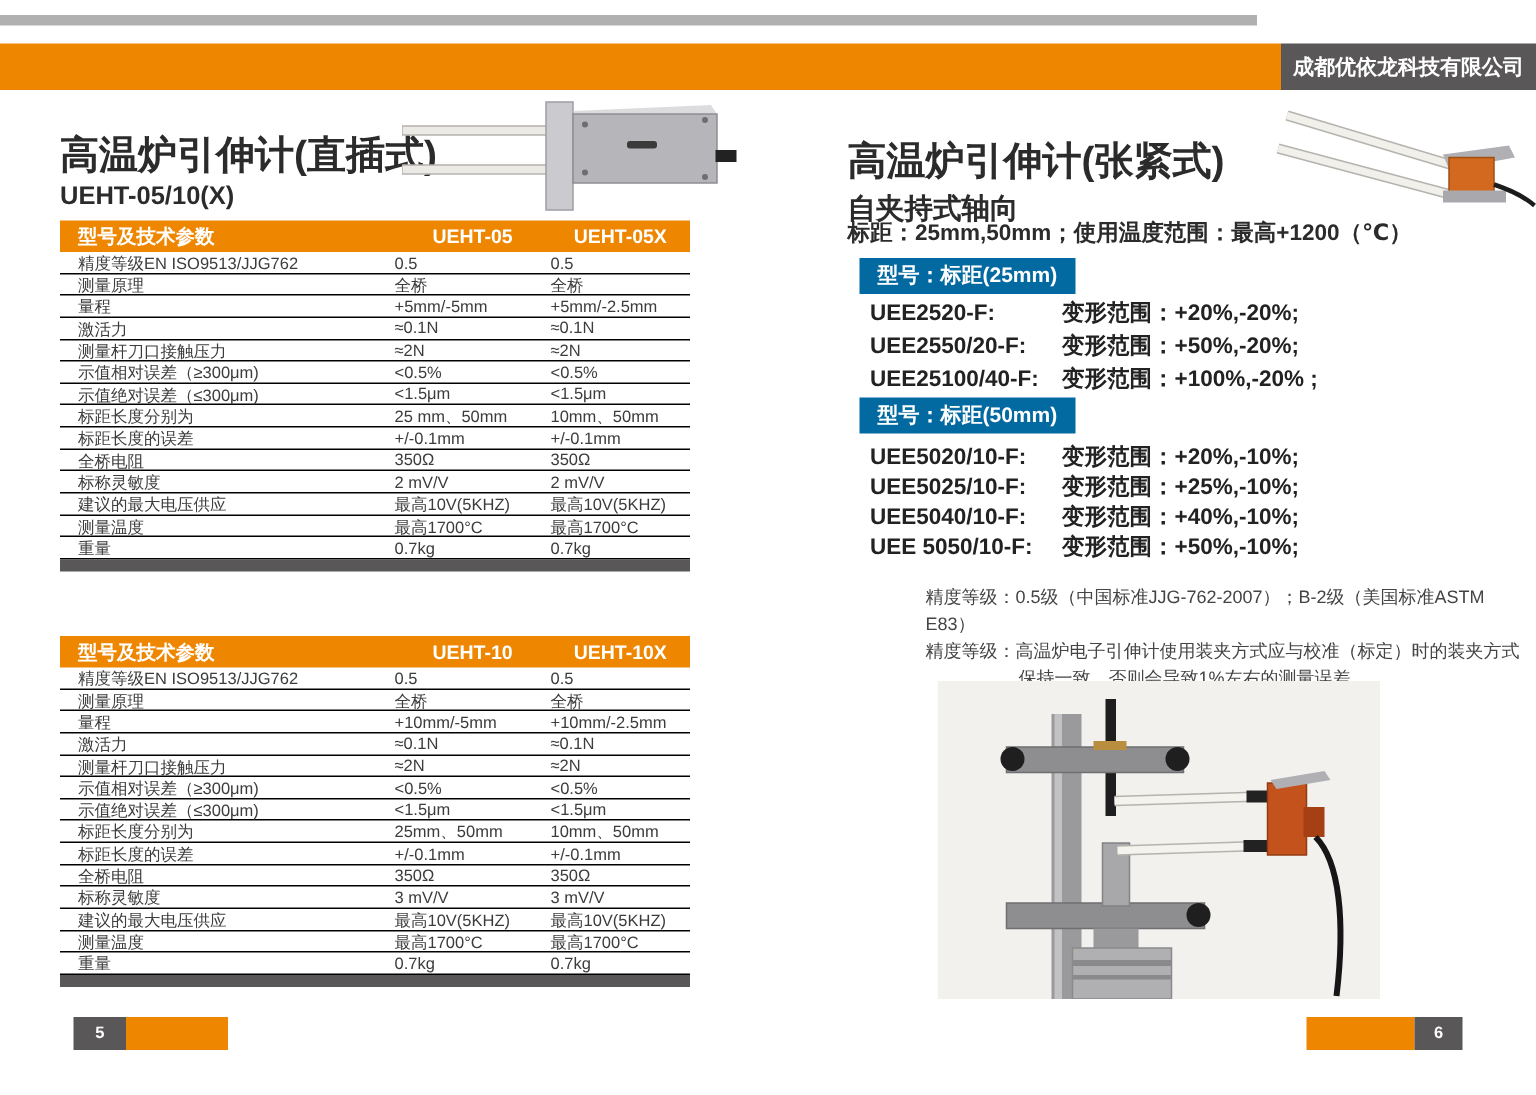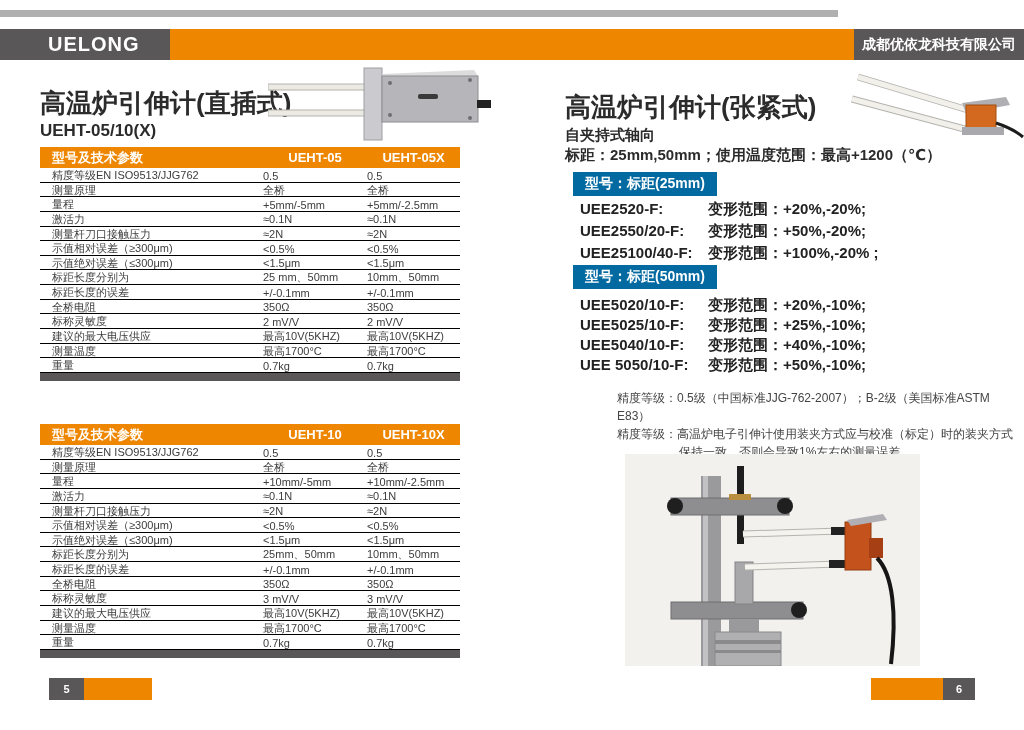--- a/index.html
+++ b/index.html
@@ -27,21 +27,21 @@
            display:grid;grid-template-columns:211px 104px 1fr;align-items:center;
            padding-left:12px;box-sizing:border-box;}
   .st-head .c1,.st-head .c2{text-align:center;}
   .st-row{height:14.65px;display:grid;grid-template-columns:211px 104px 1fr;
           align-items:center;font-size:11px;color:#3c3c3c;padding-left:12px;
           box-sizing:border-box;border-bottom:1px solid #000000;}
   .st-foot{height:8px;background:#595757;}
 
   
   .r-title{left:565px;top:90px;font-size:26px;font-weight:bold;color:#2b2b2b;}
-  .r-sub{left:565px;top:126px;font-size:15px;font-weight:bold;color:#2b2b2b;}
+  .r-sub{left:565px;top:126px;font-size:19px;font-weight:bold;color:#2b2b2b;}
   .r-spec{left:565px;top:146px;font-size:15px;font-weight:bold;color:#2b2b2b;}
   .badge{left:573px;display:inline-block;background:#0369a1;color:#fff;
          font-size:14px;font-weight:bold;padding:3px 12px;}
   .badge1{top:172px;} .badge2{top:265px;}
   .model-list{left:580px;width:430px;}
   .g1{top:198px;} .g1 .model-row{height:22px;line-height:22px;}
   .g2{top:295px;} .g2 .model-row{height:20px;line-height:20px;}
   .model-row{display:grid;grid-template-columns:128px auto;font-size:15px;
              font-weight:bold;color:#222;}
   .notes{left:617px;top:389px;width:400px;font-size:12px;color:#444;}
@@ -59,21 +59,20 @@
   .pg-gray{background:#595757;}
   .pg-orange{background:#ee8600;}
   .pg5{left:49px;width:35px;} .pg5o{left:84px;width:68px;}
   .pg6o{left:871px;width:72px;} .pg6{left:943px;width:32px;}
 </style>
 </head>
 <body>
 
 <div class="abs top-stripe"></div>
 <div class="abs header-bar">
-  <div class="hb-logo">UELONG</div>
   <div class="hb-orange"></div>
   <div class="hb-company">成都优依龙科技有限公司</div>
 </div>
 
 <div class="abs l-title">高温炉引伸计(直插式)</div>
 <div class="abs l-sub">UEHT-05/10(X)</div>
 
 <svg class="abs photo1" width="225" height="78" viewBox="0 0 225 78">
   <rect x="0" y="18" width="100" height="6" fill="#eceae4" stroke="#b5b3ae" stroke-width="1"></rect>
   <rect x="0" y="44" width="100" height="6" fill="#eceae4" stroke="#b5b3ae" stroke-width="1"></rect>

